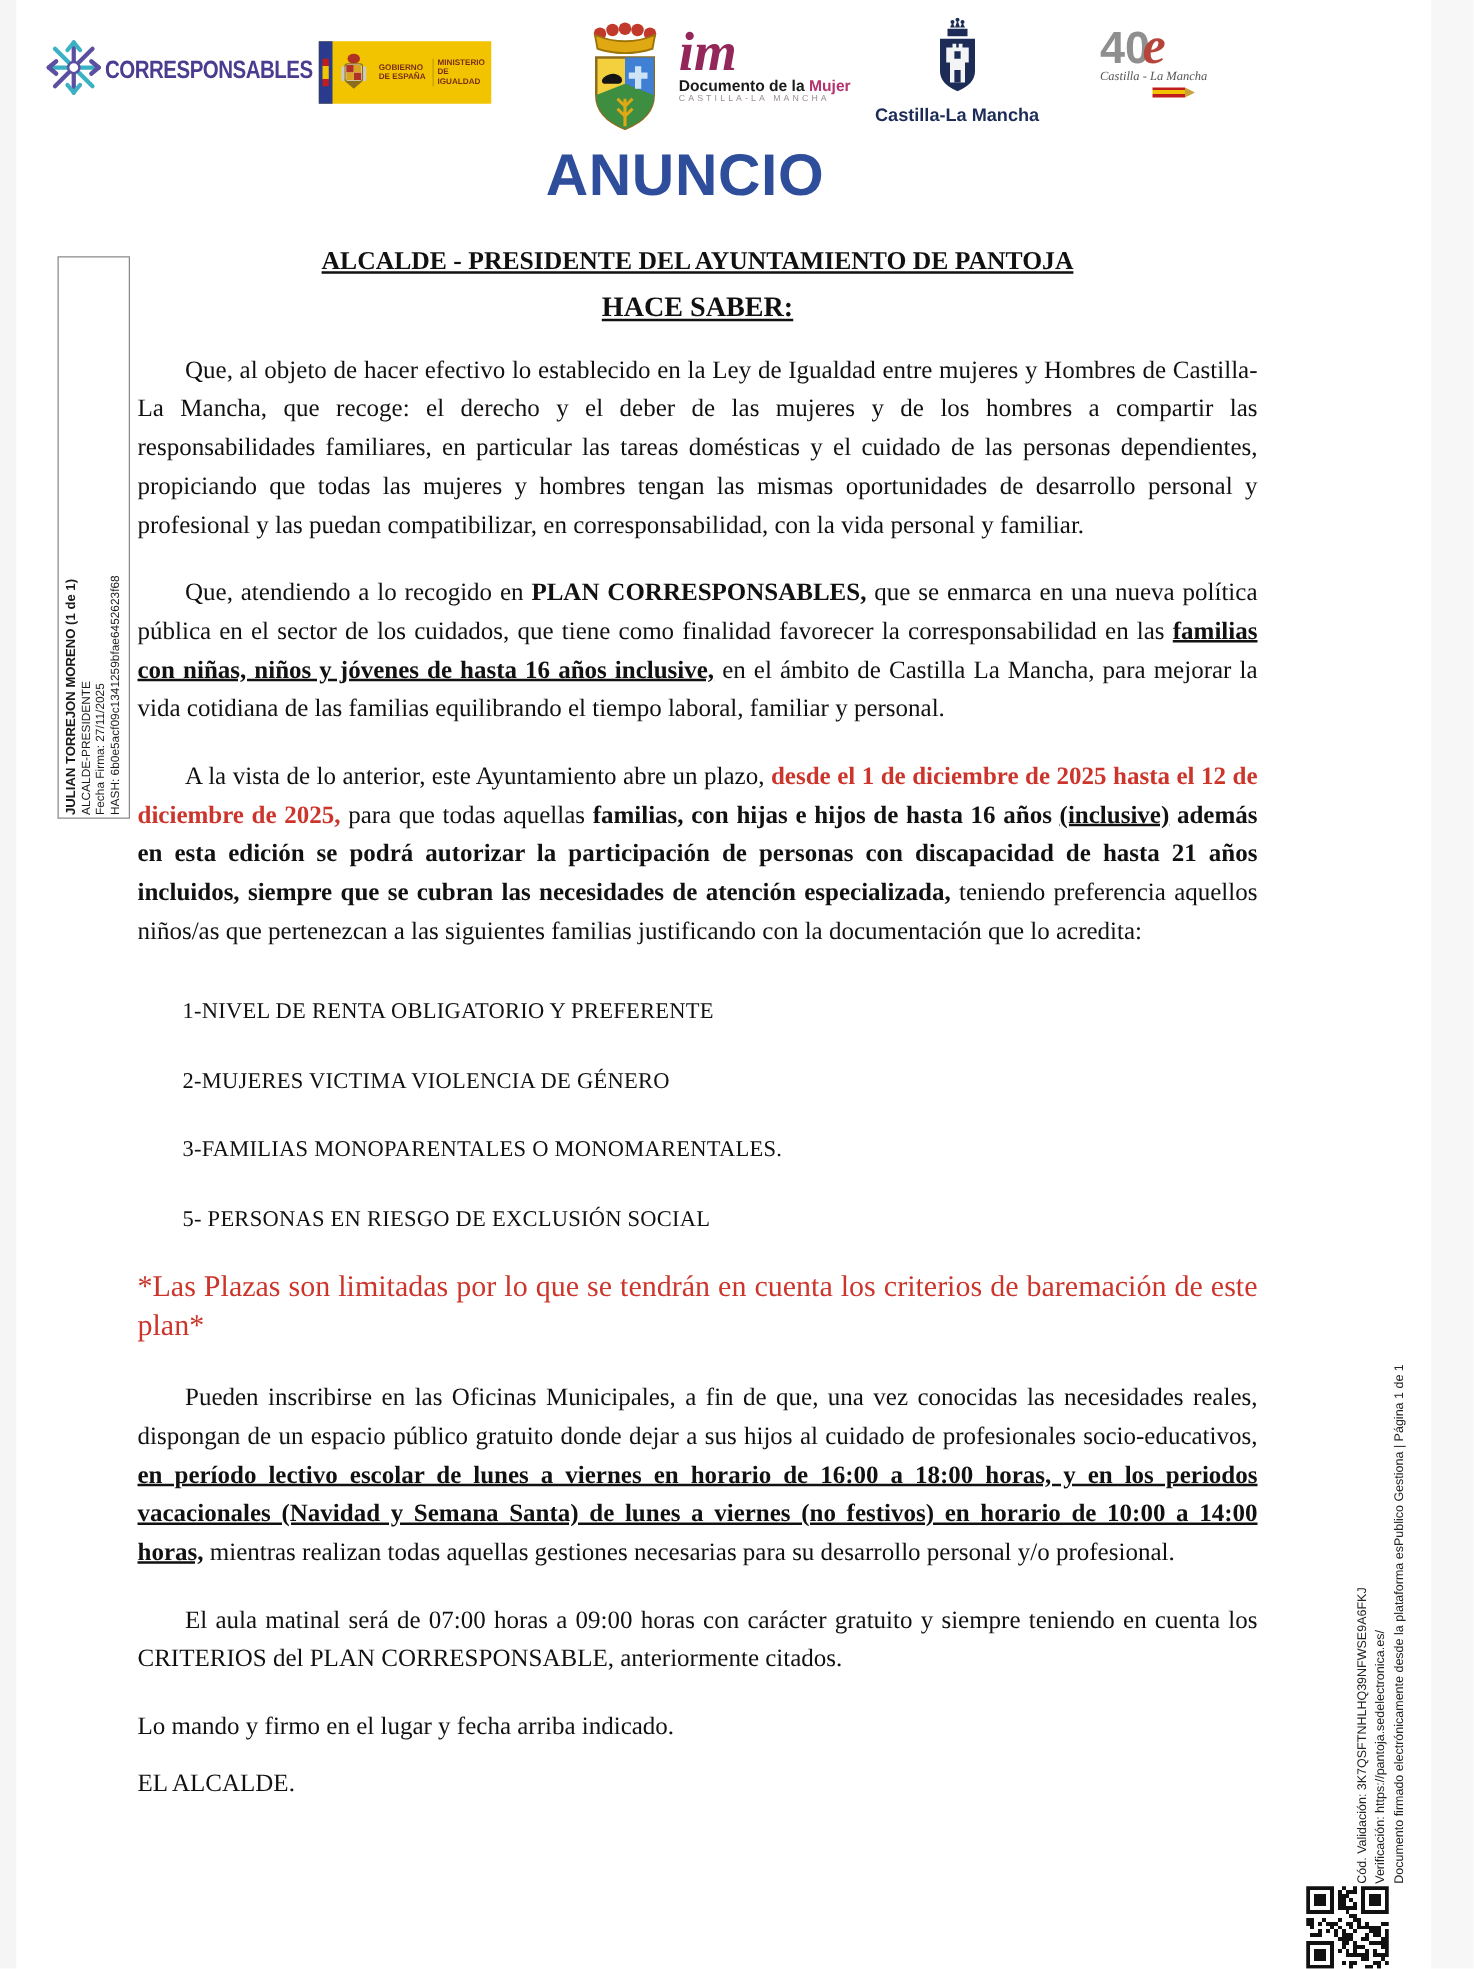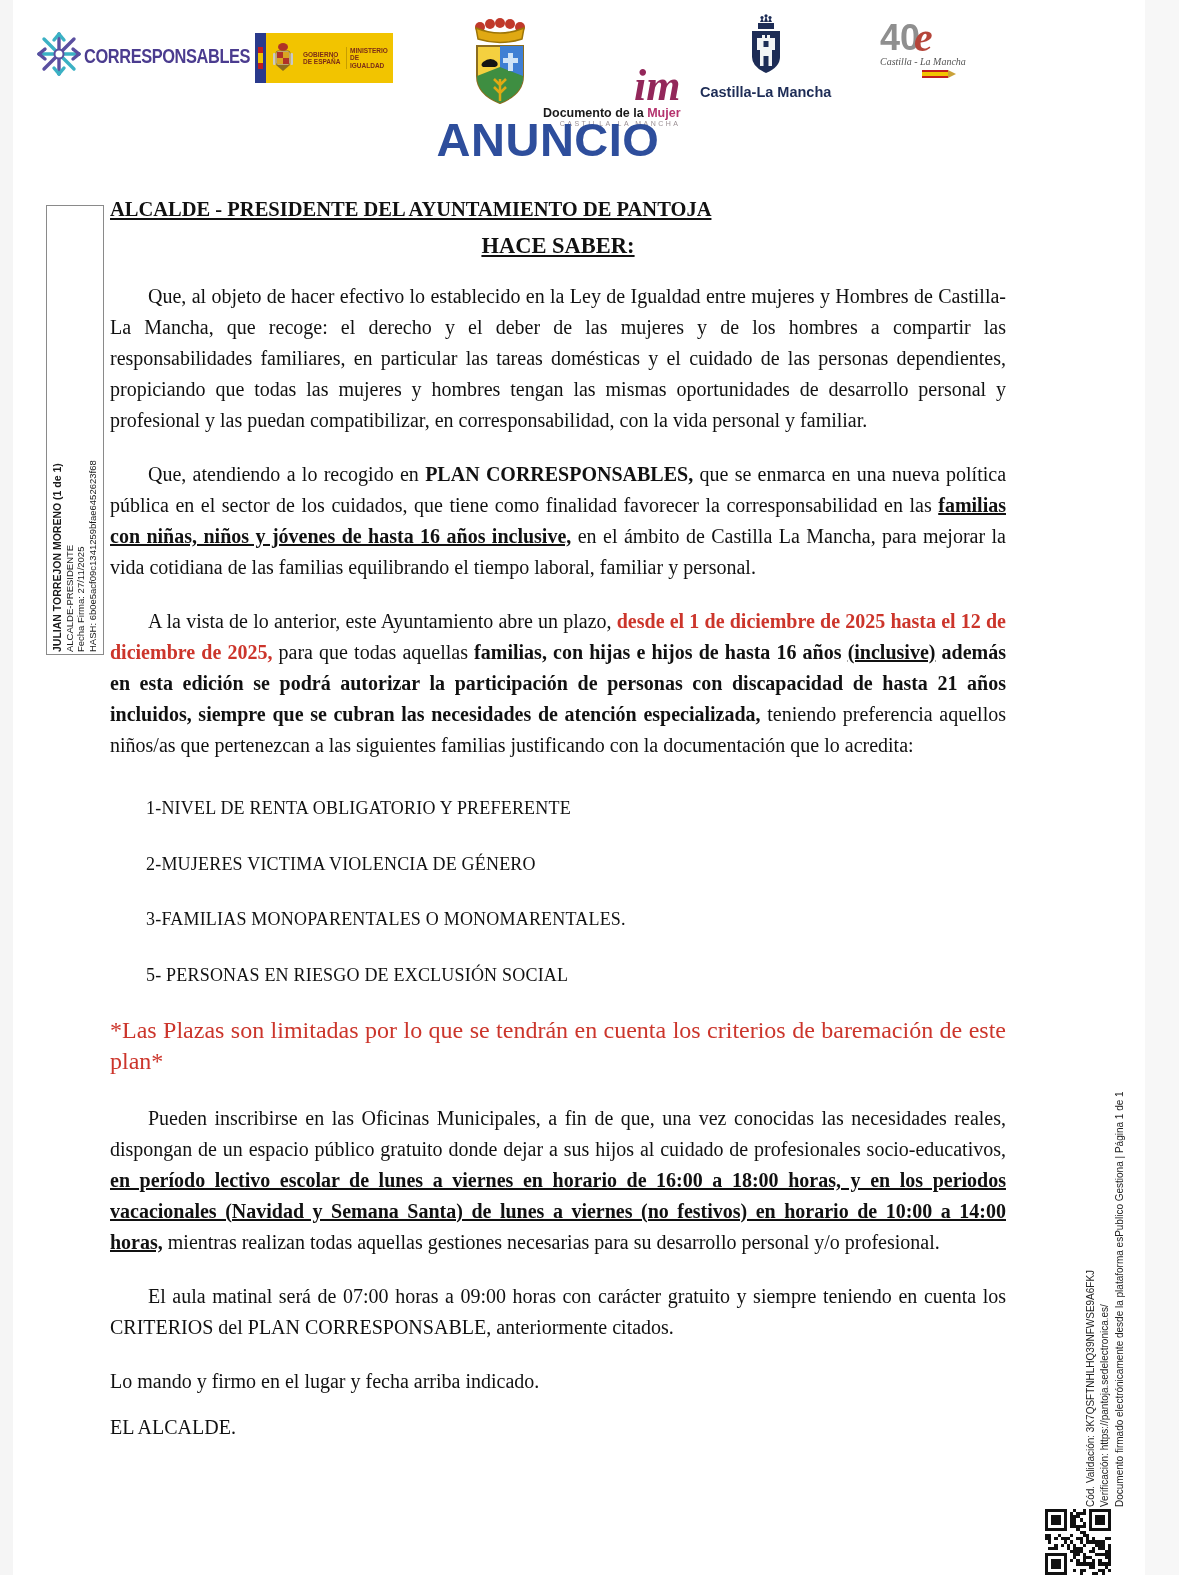--- a/index.html
+++ b/index.html
@@ -26,21 +26,21 @@
   .gob-strip:before { content:""; position:absolute; left:3px; top:14px; width:5px; height:22px;
     background:linear-gradient(#c21d1d 25%, #f2c400 25%, #f2c400 75%, #c21d1d 75%); }
   .gob-arms { width:34px; display:flex; align-items:center; justify-content:center; }
   .gob-texts { display:flex; flex:1; align-items:center; }
   .gob-col { flex:1; font-family:"Liberation Sans", sans-serif; font-size:6.5px; line-height:7.5px;
              color:#7c2d16; font-weight:bold; padding:0 3px; }
   .gob-col + .gob-col { border-left:1px solid #c79e00; }
 
   .logo-crest { left:463px; top:15px; }
 
-  .logo-im { left:543px; top:22px; flex-direction:column; align-items:flex-end;margin-top:44px; }
+  .logo-im { left:543px; top:22px; flex-direction:column; align-items:flex-start; }
   .im-script { font-family:"Liberation Serif", serif; font-style:italic; font-size:44px; line-height:40px;
                color:#93275a; font-weight:bold; }
   .im-line1 { font-family:"Liberation Sans", sans-serif; font-weight:bold; font-size:12.5px; color:#1a1a1a; }
   .im-line1 .mujer { color:#b5336e; }
   .im-line2 { font-family:"Liberation Sans", sans-serif; font-size:7px; letter-spacing:2.5px; color:#9a8f93; }
 
   .logo-clm { left:700px; top:14px; flex-direction:column; align-items:center; gap:4px; }
   .clm-text { font-family:"Liberation Sans", sans-serif; font-weight:bold; font-size:14.5px; color:#1d2c56; }
 
   .logo-40 { left:880px; top:20px; flex-direction:column; align-items:flex-start; }
@@ -50,21 +50,21 @@
              font-size:42px; line-height:34px; color:#b5453a; margin-left:-6px; }
   .forty-script { font-family:"Liberation Serif", serif; font-style:italic; font-size:10px; color:#555; }
   .forty-flag { margin-left:42px; margin-top:3px; width:26px; height:8px; position:relative;
     background:linear-gradient(#c21d1d 30%, #f2c400 30%, #f2c400 70%, #c21d1d 70%); }
   .forty-flag:after { content:""; position:absolute; right:-8px; top:0; border-top:4px solid transparent;
     border-bottom:4px solid transparent; border-left:8px solid #caa23a; }
 
   
   .title { position:absolute; left:100px; top:112px; width:896px; text-align:center;
     font-family:"Liberation Sans", sans-serif; font-weight:bold; font-size:47px; letter-spacing:0.5px; }
-  .subtitle { position:absolute; left:110px; top:198px; width:896px; 
+  .subtitle { position:absolute; left:110px; top:198px; width:896px; text-align:center;
     font-weight:bold; font-size:20.5px; }
   .subtitle span, .hace span { text-decoration:underline; }
   .hace { position:absolute; left:110px; top:233px; width:896px; text-align:center;
     font-weight:bold; font-size:22.5px; }
 
   
   .content { position:absolute; left:110px; top:281px; width:896px; font-size:20px; line-height:31px; }
   .content p { text-align:justify; text-indent:38px; margin-bottom:23px; }
   .b { font-weight:bold; }
   .bu { font-weight:bold; text-decoration:underline; }

